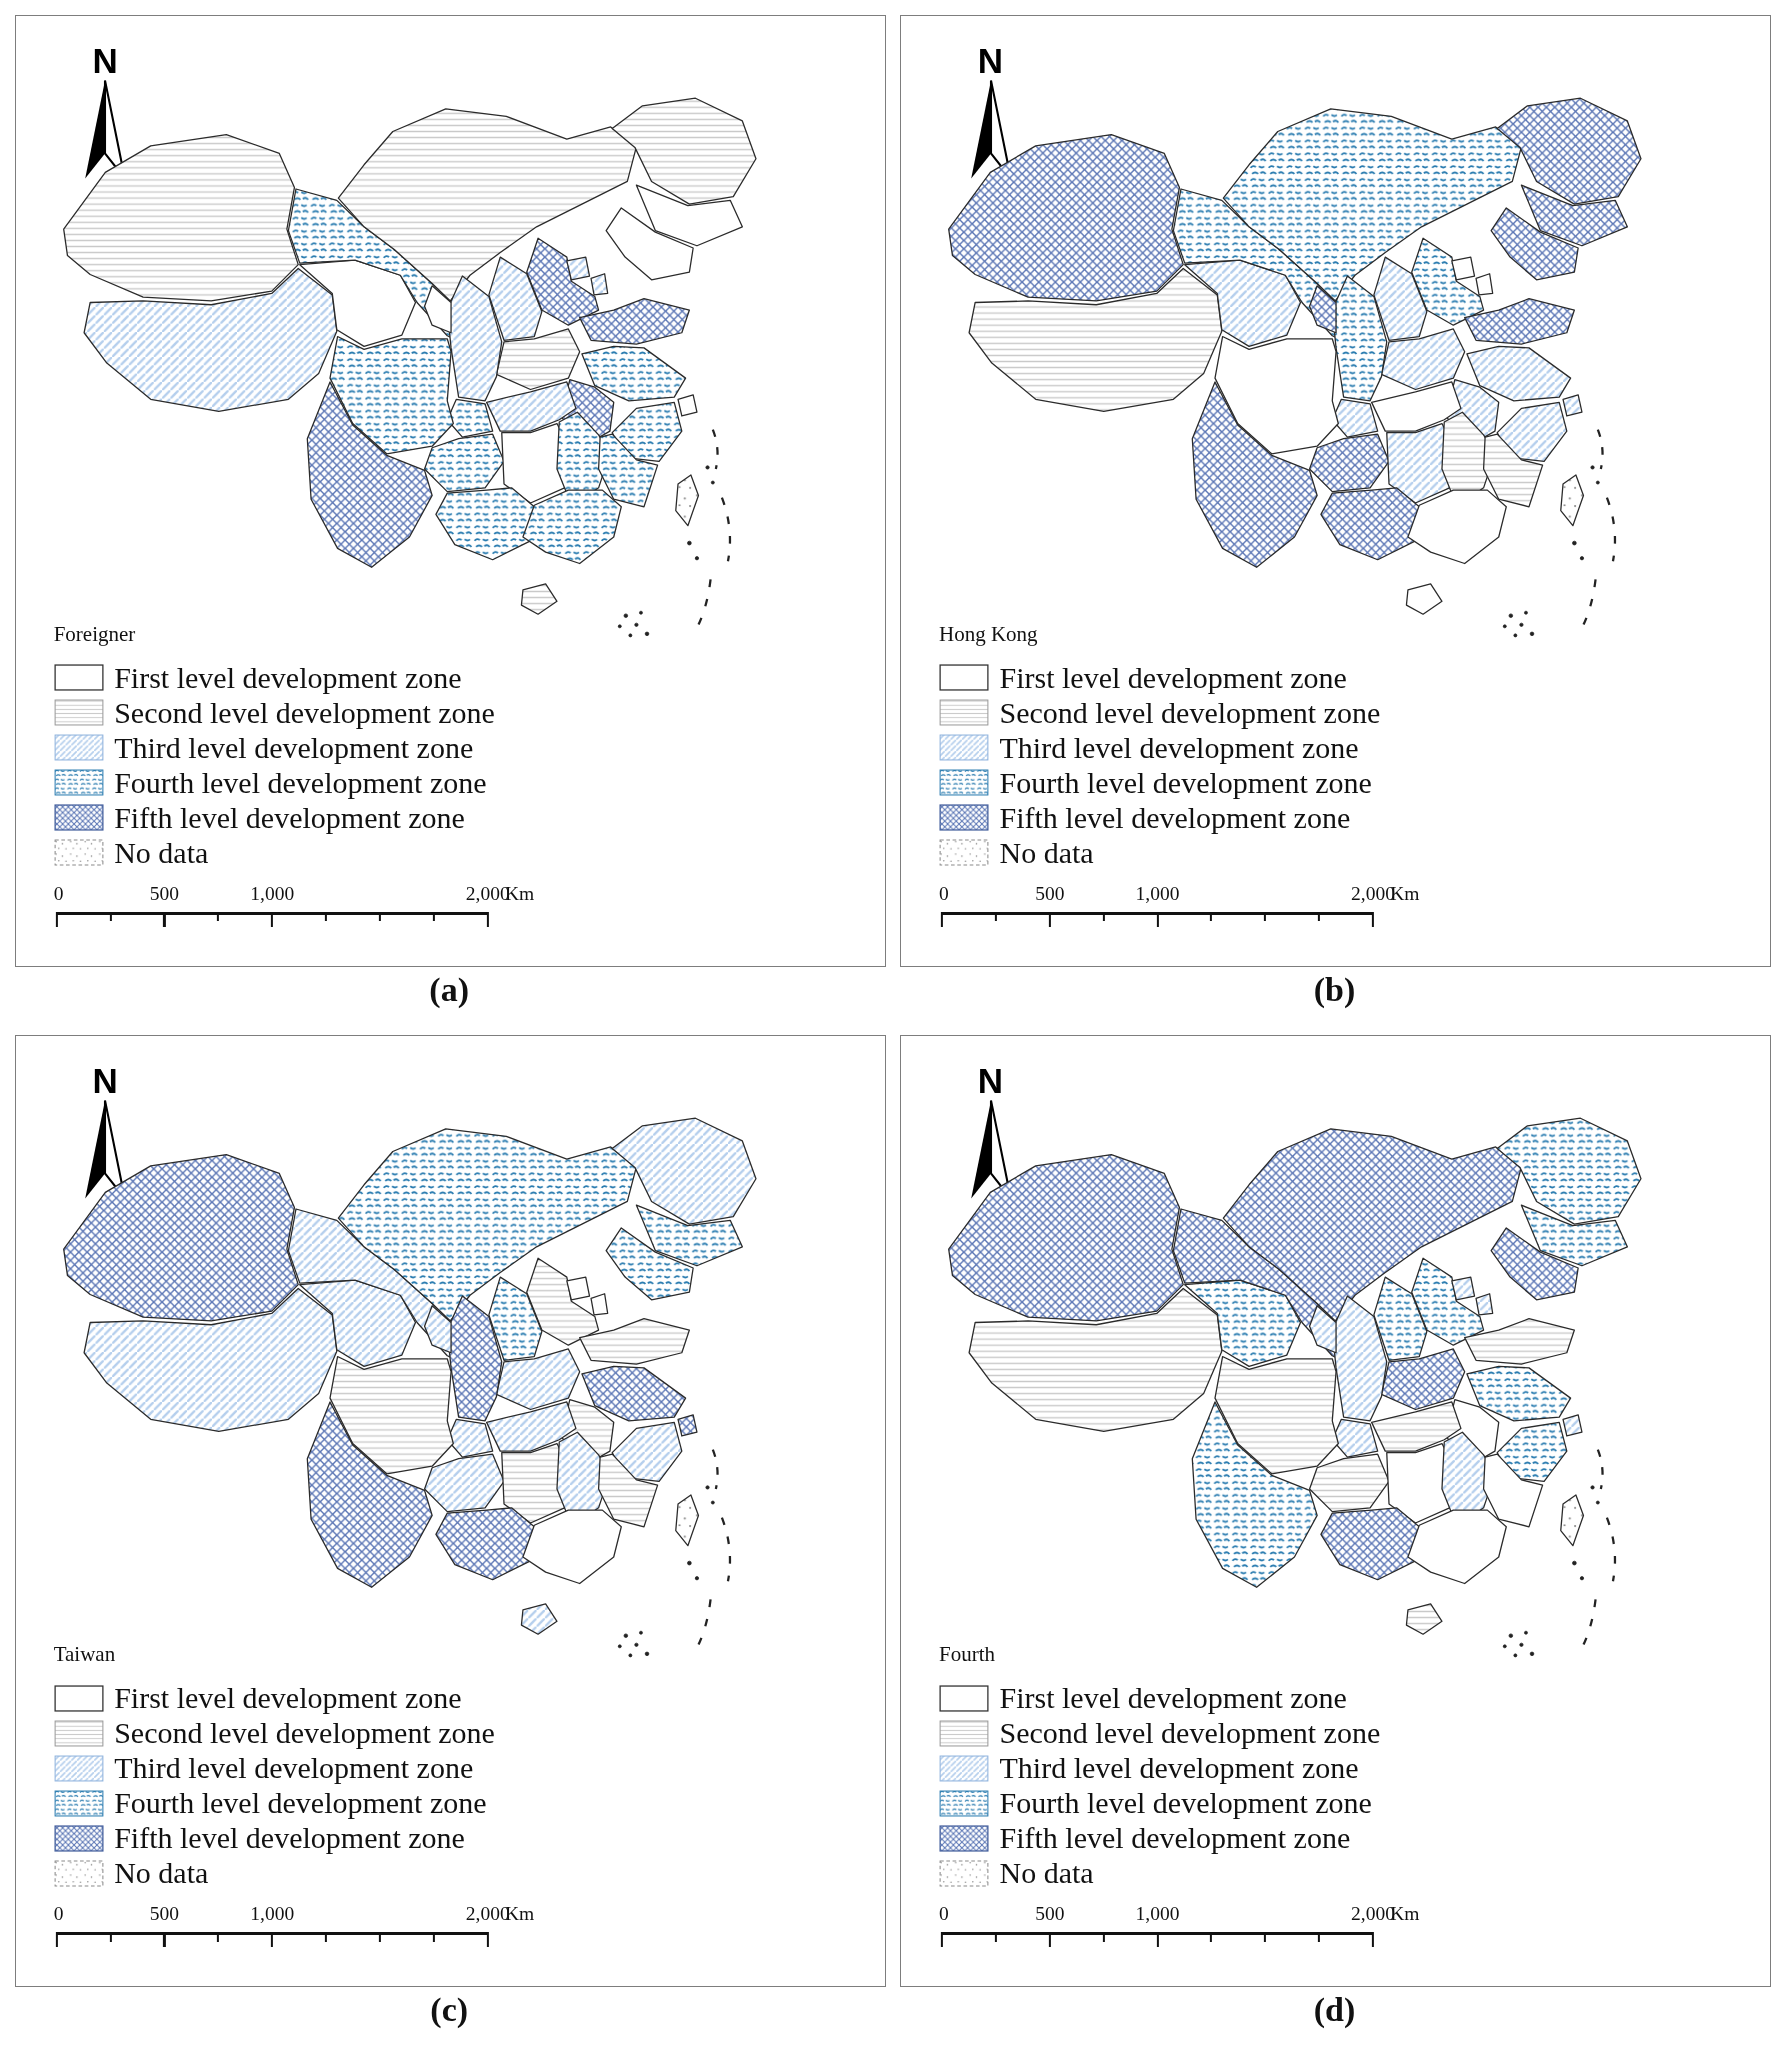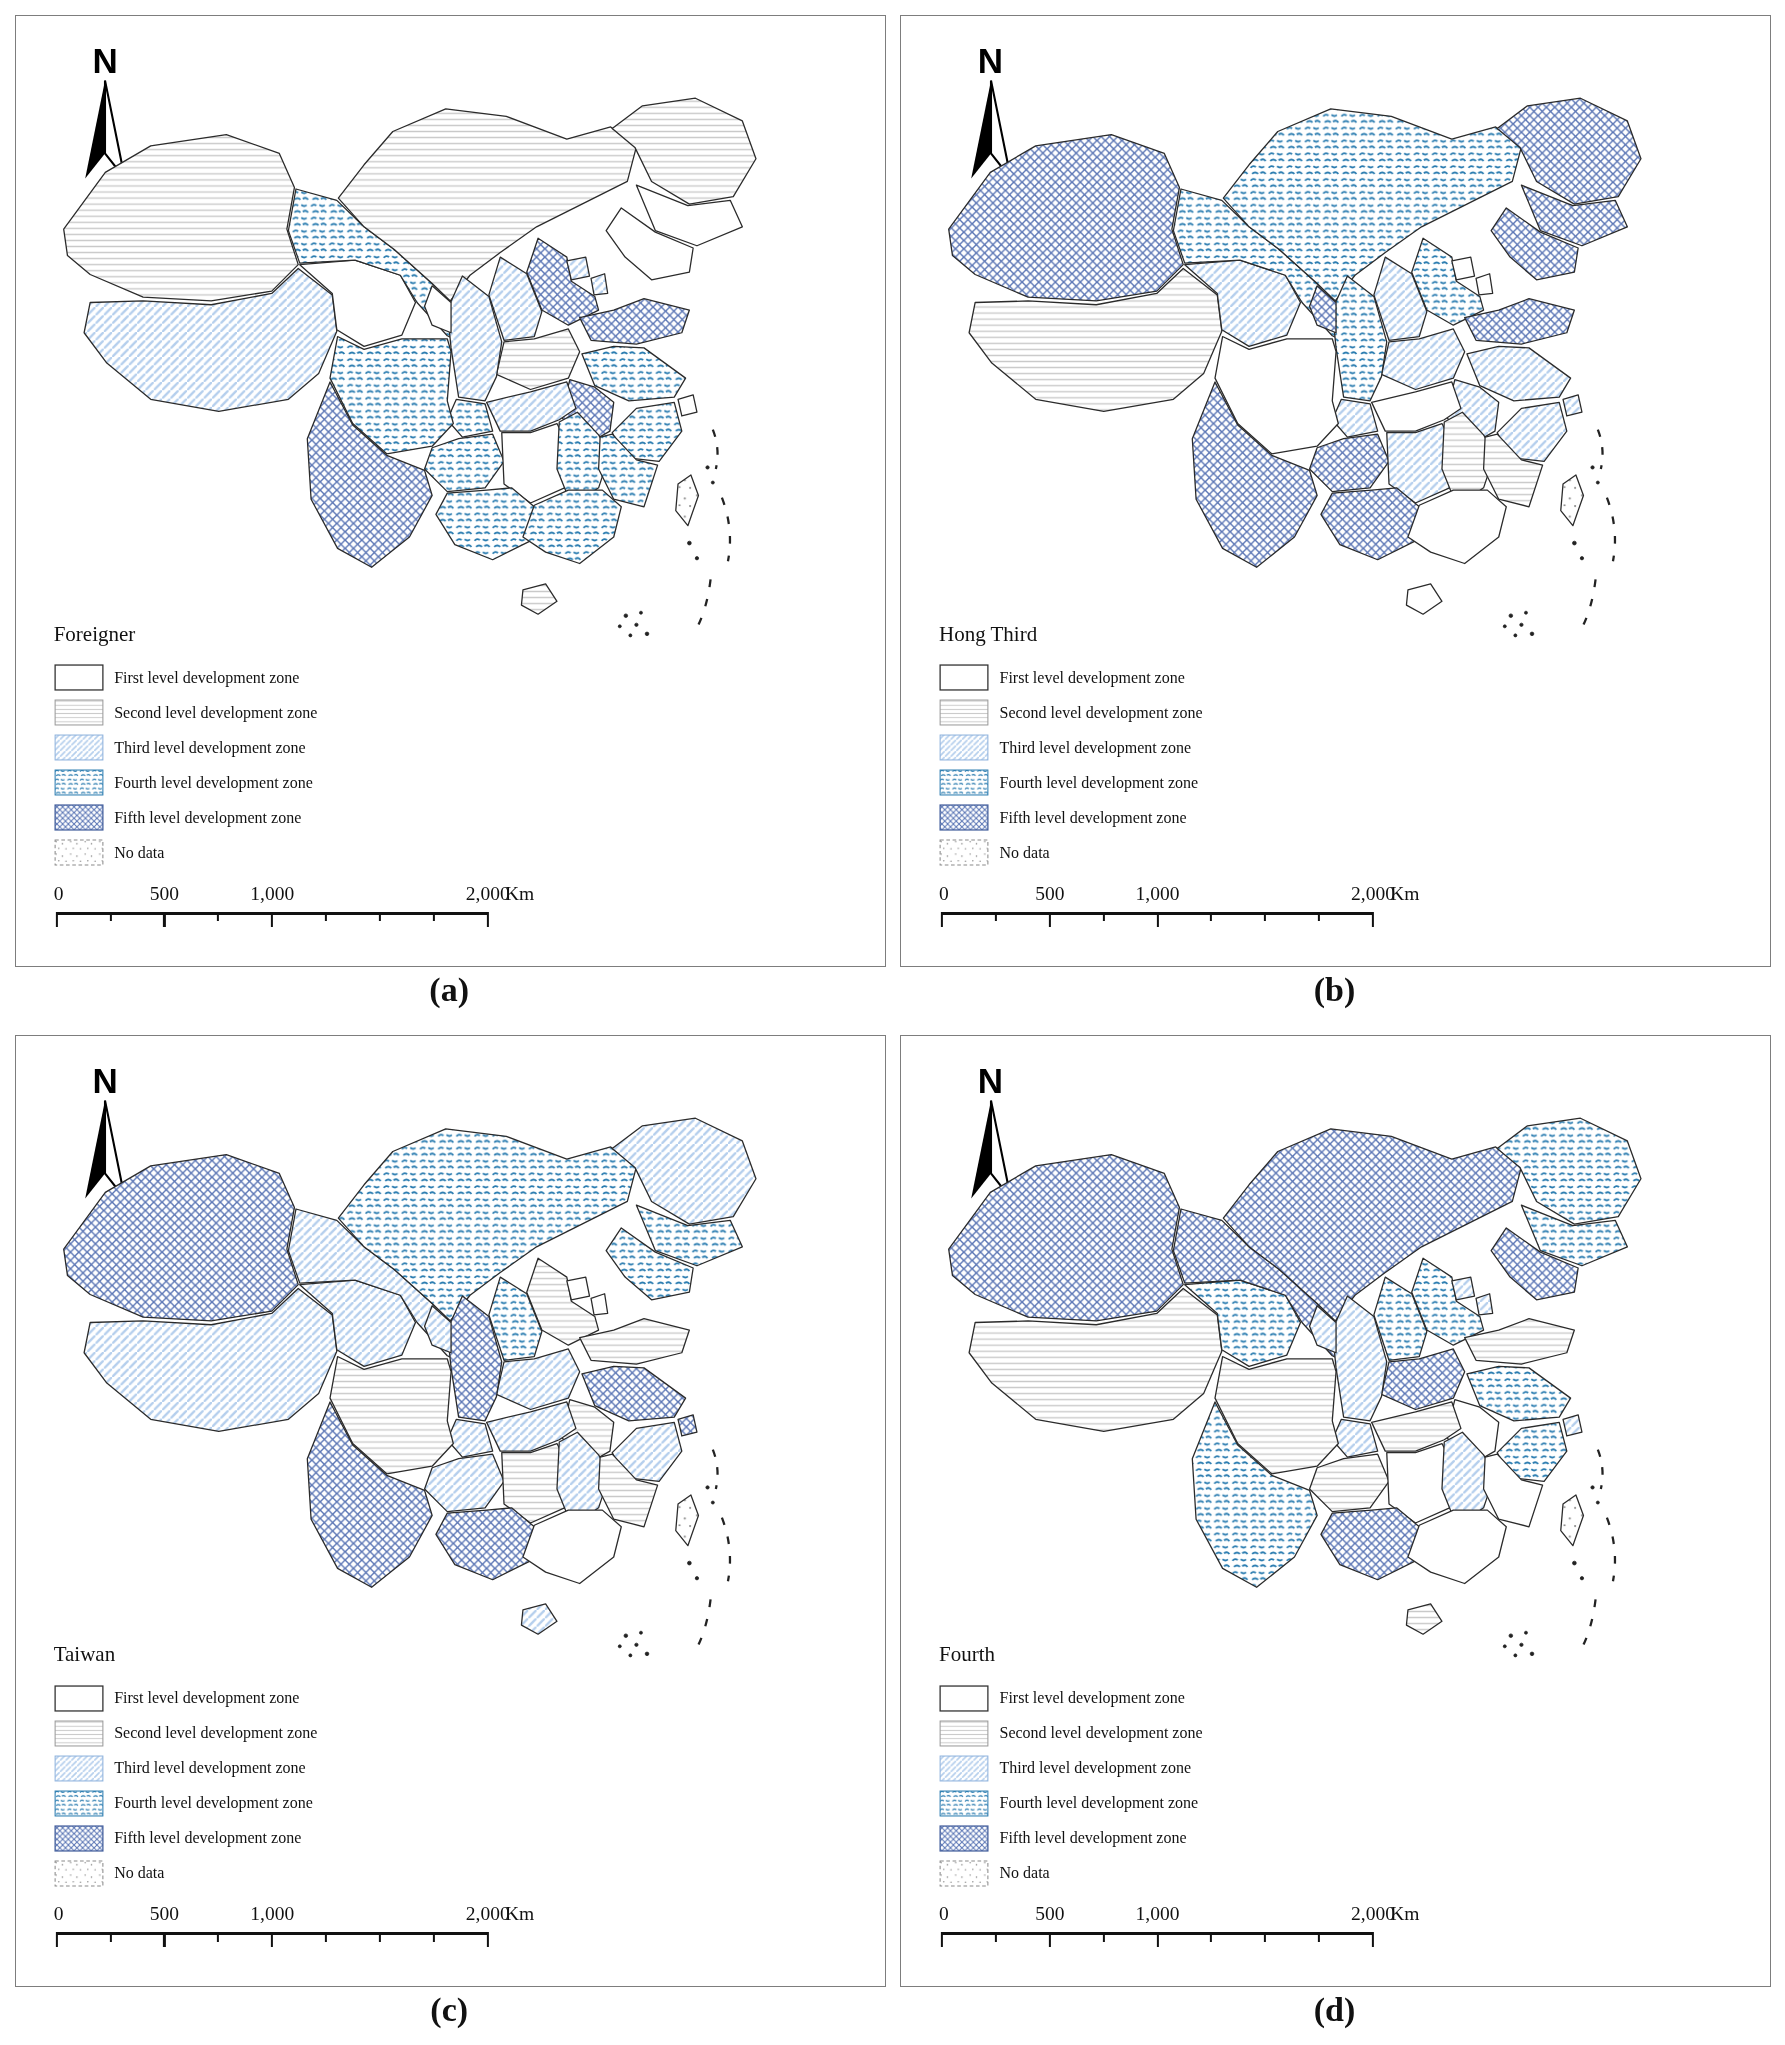--- a/index.html
+++ b/index.html
@@ -14,21 +14,21 @@
   #cap-b{left:900px;top:971px;}
   #cap-c{left:14.7px;top:1991px;}
   #cap-d{left:900px;top:1991px;}
   .north{position:absolute;left:58px;top:27px;width:63px;text-align:center;}
   .north .n-letter{font-family:"Liberation Sans",sans-serif;font-weight:bold;font-size:35px;line-height:35px;color:#000;}
   .map-holder{position:absolute;left:21px;top:58px;width:757px;height:575px;}
   .legend{position:absolute;left:38px;top:606px;}
   .legend-title{font-size:21px;margin-bottom:13.7px;}
   .legend-item{height:35px;display:flex;align-items:center;}
   .legend-item .swatch{flex:0 0 auto;}
-  .legend-item .lbl{font-size:16px;margin-left:10.5px;white-space:nowrap;}
+  .legend-item .lbl{font-size:30px;margin-left:10.5px;white-space:nowrap;}
   .scalebar{position:absolute;left:41px;top:867px;width:431px;height:53px;}
   .sb-labels{position:relative;height:24px;font-size:19.5px;}
   .sb-labels span{position:absolute;transform:translateX(-50%);}
   .sb-l0{left:0%;transform:translateX(-30%) !important;}
   .sb-l1{left:25%;}
   .sb-l2{left:50%;}
   .sb-l3{left:100%;}
   .sb-unit{position:absolute;left:104%;transform:none !important;}
   .sb-bar{position:relative;margin-top:5.3px;height:13.7px;}
   .sb-line{position:absolute;left:0;top:0;width:100%;height:3.2px;background:#111;}
@@ -251,21 +251,21 @@
       <circle cx="806" cy="740" r="2.4"></circle>
             <circle cx="784" cy="742" r="2.0"></circle>
       <circle cx="770" cy="730" r="2.0"></circle>
             <circle cx="798" cy="712" r="2.0"></circle>
       <circle cx="886" cy="520" r="2.2"></circle>
             <circle cx="893" cy="540" r="2.0"></circle>
     </g>
   </svg>
 </div>
     <div class="legend">
-      <div class="legend-title">Hong Third</div>
+      <div class="legend-title">Hong Kong</div>
       <div class="legend-item">
         <svg class="swatch" width="50" height="27" viewBox="0 0 96 52">
             <rect x="2" y="2" width="92" height="48" fill="#ffffff" stroke="#333" stroke-width="2.5"></rect>
           </svg>
         <span class="lbl">First level development zone</span>
       </div>
       <div class="legend-item">
         <svg class="swatch" width="50" height="27" viewBox="0 0 96 52">
             <rect x="2" y="2" width="92" height="48" fill="url(#pat-l2)" stroke="#9a9a9a" stroke-width="2"></rect>
           </svg>

